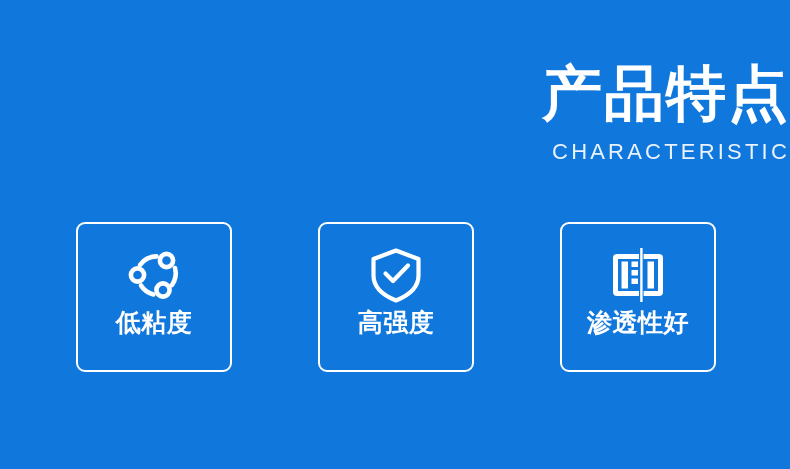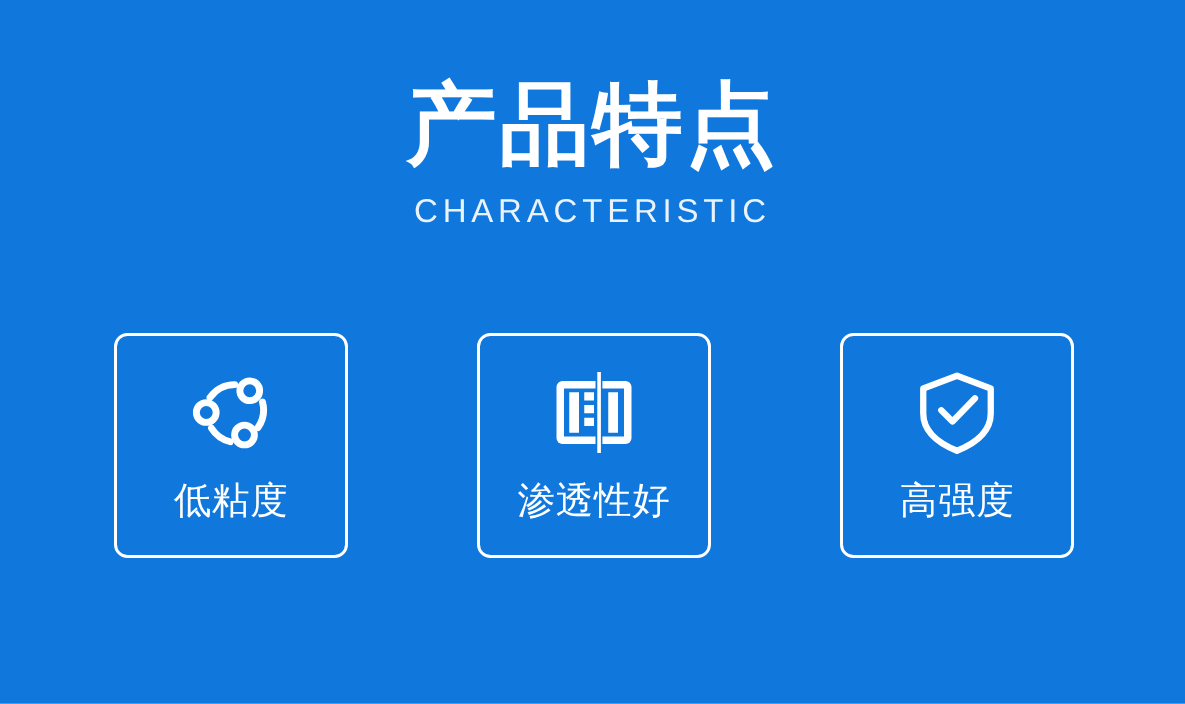--- a/index.html
+++ b/index.html
@@ -17,24 +17,24 @@
     position: relative;
     width: 790px;
     height: 469px;
     background: #1078DC;
     box-sizing: border-box;
   }
 
   
   .header {
     position: absolute;
-    top: 47px;
+    top: 58px;
     left: 0;
     width: 790px;
-    text-align: center;
+    text-align: right;
   }
 
   .main-title {
     font-size: 60px;
     line-height: 72px;
     font-weight: 700;
     color: #FFFFFF;
     letter-spacing: 2px;
     margin: 0;
     white-space: nowrap;
@@ -75,25 +75,25 @@
     padding-top: 20px;
   }
 
   .card-icon {
     width: 62px;
     height: 62px;
     display: block;
   }
 
   .card-label {
-    margin-top: 12px;
+    margin-top: 0;
     font-size: 25px;
     line-height: 32px;
     color: #FFFFFF;
-    font-weight: 400;
+    font-weight: 700;
     letter-spacing: 0.5px;
     white-space: nowrap;
   }
 </style>
 </head>
 <body>
 
 <div class="banner">
 
   <div class="header">
@@ -117,20 +117,32 @@
             <path d="M30.5 50.5 A20.5 20.5 0 0 1 18.0 41.5"></path>
           </g>
         </svg>
       </span>
       <span class="card-label">低粘度</span>
     </div>
 
     <div class="card">
       <span class="card-icon">
         <svg viewBox="0 0 62 62" width="62" height="62" aria-hidden="true">
+          <g fill="none" stroke="#FFFFFF" stroke-width="4.2" stroke-linecap="round" stroke-linejoin="round">
+            <path d="M31 6.5 L53.5 15.0 V31.5 C53.5 43.5 43.5 51.5 31 56.5 C18.5 51.5 8.5 43.5 8.5 31.5 V15.0 Z"></path>
+            <path d="M20.5 29.5 L28.0 37.0 L43.0 21.5"></path>
+          </g>
+        </svg>
+      </span>
+      <span class="card-label">高强度</span>
+    </div>
+
+    <div class="card">
+      <span class="card-icon">
+        <svg viewBox="0 0 62 62" width="62" height="62" aria-hidden="true">
 
           <g>
             <path d="M10 10 h42 a4 4 0 0 1 4 4 v34 a4 4 0 0 1 -4 4 h-42 a4 4 0 0 1 -4 -4 v-34 a4 4 0 0 1 4 -4 z" fill="#FFFFFF"></path>
 
             <rect x="11" y="15" width="40" height="32" fill="#1078DC"></rect>
 
             <rect x="14.5" y="17.5" width="6.5" height="27" fill="#FFFFFF"></rect>
 
             <rect x="24.5" y="17.5" width="6.5" height="5.5" fill="#FFFFFF"></rect>
             <rect x="24.5" y="26.0" width="6.5" height="5.5" fill="#FFFFFF"></rect>
@@ -139,26 +151,14 @@
             <rect x="40.5" y="17.5" width="6.5" height="27" fill="#FFFFFF"></rect>
 
             <rect x="32.0" y="3.0" width="4.6" height="56" fill="#1078DC"></rect>
             <rect x="33.2" y="4.0" width="2.4" height="54" fill="#FFFFFF"></rect>
           </g>
         </svg>
       </span>
       <span class="card-label">渗透性好</span>
     </div>
 
-    <div class="card">
-      <span class="card-icon">
-        <svg viewBox="0 0 62 62" width="62" height="62" aria-hidden="true">
-          <g fill="none" stroke="#FFFFFF" stroke-width="4.2" stroke-linecap="round" stroke-linejoin="round">
-            <path d="M31 6.5 L53.5 15.0 V31.5 C53.5 43.5 43.5 51.5 31 56.5 C18.5 51.5 8.5 43.5 8.5 31.5 V15.0 Z"></path>
-            <path d="M20.5 29.5 L28.0 37.0 L43.0 21.5"></path>
-          </g>
-        </svg>
-      </span>
-      <span class="card-label">高强度</span>
-    </div>
-
   </div>
 </div>
 
 </body></html>

